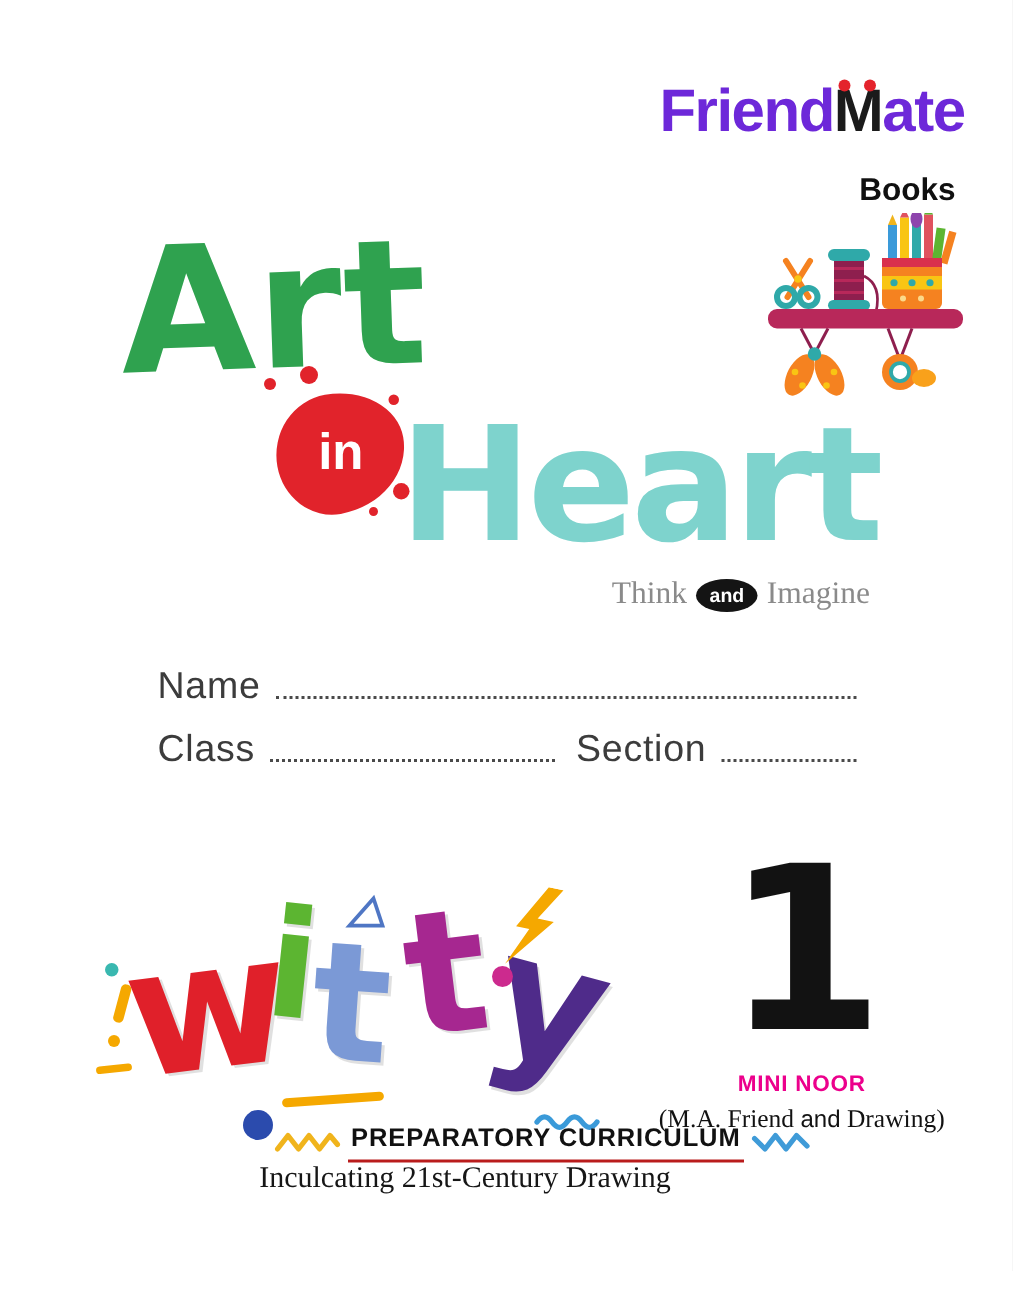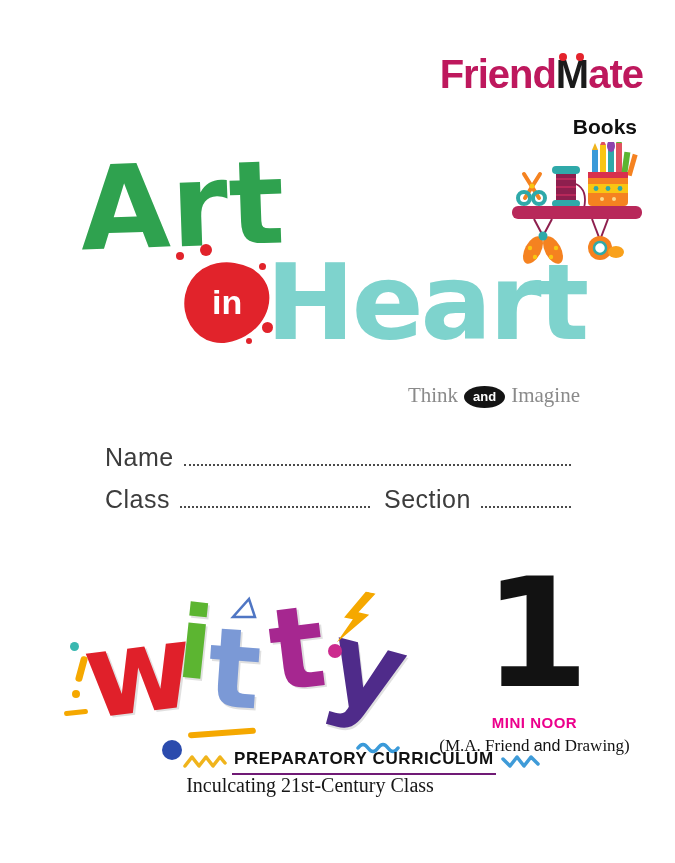--- a/index.html
+++ b/index.html
@@ -5,21 +5,21 @@
   * { margin:0; padding:0; box-sizing:border-box; }
   body { background:#e8e8e8; font-family:"Liberation Sans", sans-serif; }
   .page {
     position:relative; width:675px; height:863px; margin:0 auto;
     background:#ffffff; overflow:hidden;
   }
 
   
   .publisher { position:absolute; top:54px; right:32px; text-align:right; }
   .brand { font-size:40px; font-weight:bold; line-height:1; letter-spacing:-1px; white-space:nowrap; }
-  .brand .seg { color:#be185d;text-align:right; }
+  .brand .seg { color:#6d28d9;text-align:right; }
   .m-wrap { position:relative; color:#1b1b1b; display:inline-block; }
   .m-dot { position:absolute; width:8px; height:8px; border-radius:50%; background:#e4232c; top:-1px; }
   .m-dot.l { left:3px; } .m-dot.r { left:20px; }
   .books { font-size:21px; font-weight:bold; color:#101010; margin-top:21px; padding-right:6px; }
 
   
   .shelf-art { position:absolute; left:504px; top:142px; }
 
   
   .art-word {
@@ -30,21 +30,21 @@
   }
   .in-blob {
     position:absolute; left:184px; top:262px; width:86px; height:80px;
     border-radius:46% 54% 58% 42% / 52% 46% 54% 48%;
     transform:rotate(-10deg);
     display:flex; align-items:center; justify-content:center;
   }
   .in-blob span { color:#fff; font-size:34px; font-weight:bold; transform:rotate(10deg); }
   .splat { position:absolute; border-radius:50%; }
   .heart-word {
-    position:absolute; left:266px; top:242px;
+    position:absolute; left:266px; top:263px;
     font-family:"DejaVu Sans", sans-serif; font-weight:800;
     font-size:106px; line-height:1.15; letter-spacing:-3px;
   }
   .tagline {
     position:absolute; right:95px; top:383px;
     display:flex; align-items:flex-end; gap:6px;
     font-family:"Liberation Serif", serif; font-size:21px; color:#8a8a8a;
   }
   .and-badge {
     background:#141414; color:#ffffff; border-radius:50%;
@@ -82,21 +82,21 @@
     font-size:152px; line-height:1; color:#121212; letter-spacing:-4px;
   }
   .author { margin-top:4px; font-weight:bold; font-size:15px; letter-spacing:0.5px; }
   .credentials { margin-top:5px; font-family:"Liberation Serif", serif; font-size:17px; color:#121212; white-space:nowrap; }
   .credentials .cred-and { font-family:"Liberation Sans", sans-serif; font-size:16px; }
 
   
   .curriculum { position:absolute; left:183px; top:749px; display:flex; align-items:center; gap:5px; }
   .curriculum-text {
     font-size:17px; font-weight:bold; letter-spacing:0.6px; color:#111;
-    border-bottom:2px solid #701a75; padding:0 2px 4px;
+    border-bottom:2px solid #b91c1c; padding:0 2px 4px;
   }
   .slogan {
     position:absolute; left:150px; top:774px; width:320px; text-align:center;
     font-family:"Liberation Serif", serif; font-size:20px; color:#161616;
   }
 </style>
 </head>
 <body>
 
 <div class="page">
@@ -243,15 +243,15 @@
 
   <div class="curriculum">
     <svg width="44" height="18" viewBox="0 0 44 18">
       <polyline points="2,13 9,4 16,13 23,4 30,13 37,4 42,10" fill="none" stroke="#f0b41c" stroke-width="3.5" stroke-linecap="round" stroke-linejoin="round"></polyline>
     </svg>
     <span class="curriculum-text">PREPARATORY CURRICULUM</span>
     <svg width="40" height="18" viewBox="0 0 40 18">
       <polyline points="2,6 9,13 16,4 23,13 30,4 37,11" fill="none" stroke="#3f9bd8" stroke-width="3.5" stroke-linecap="round" stroke-linejoin="round"></polyline>
     </svg>
   </div>
-  <div class="slogan">Inculcating 21st-Century Class</div>
+  <div class="slogan">Inculcating 21st-Century Drawing</div>
 
 </div>
 
 </body></html>

